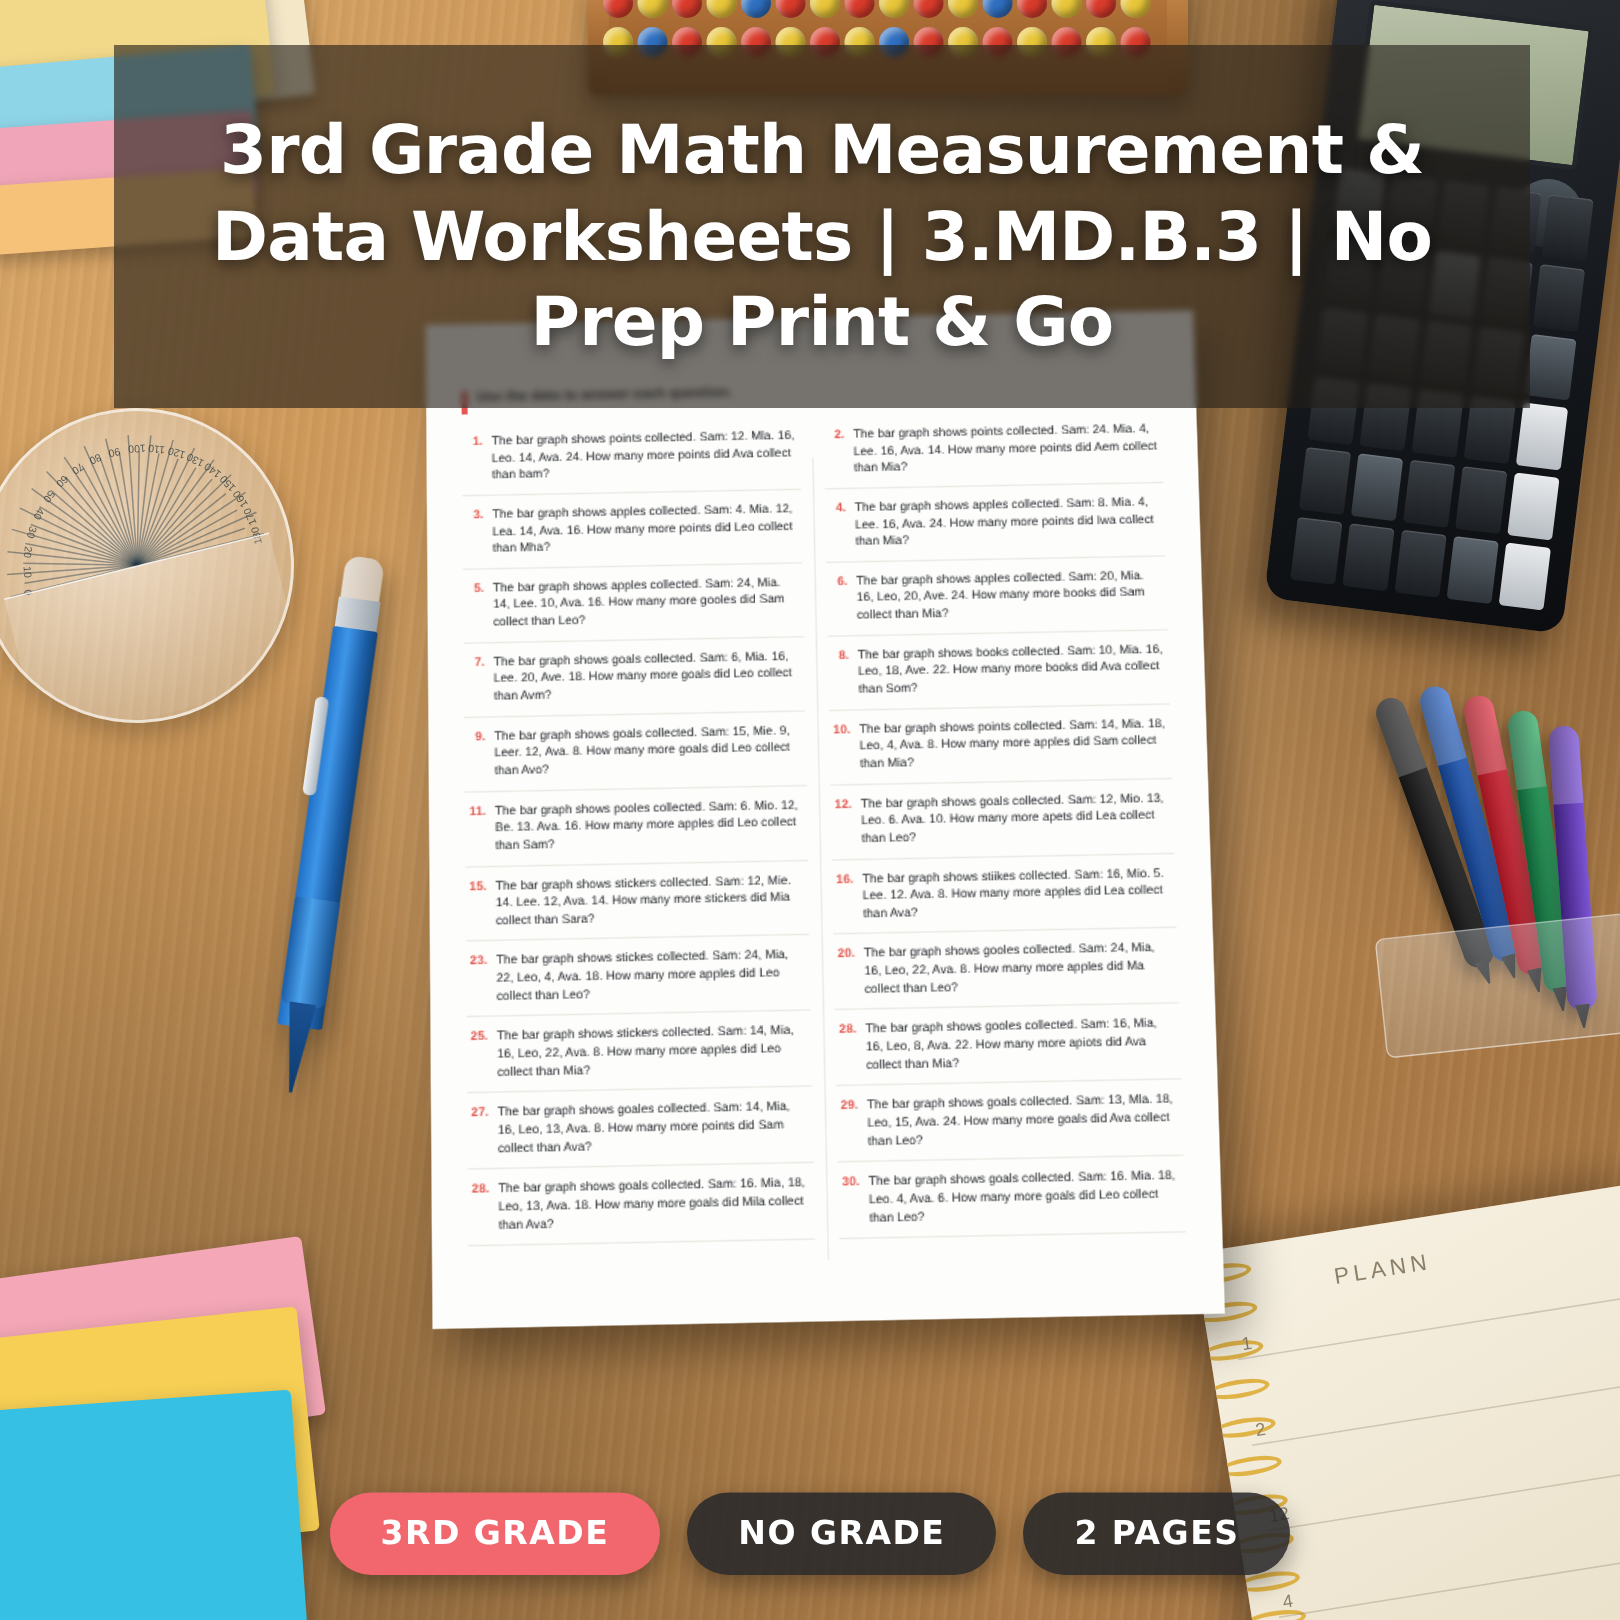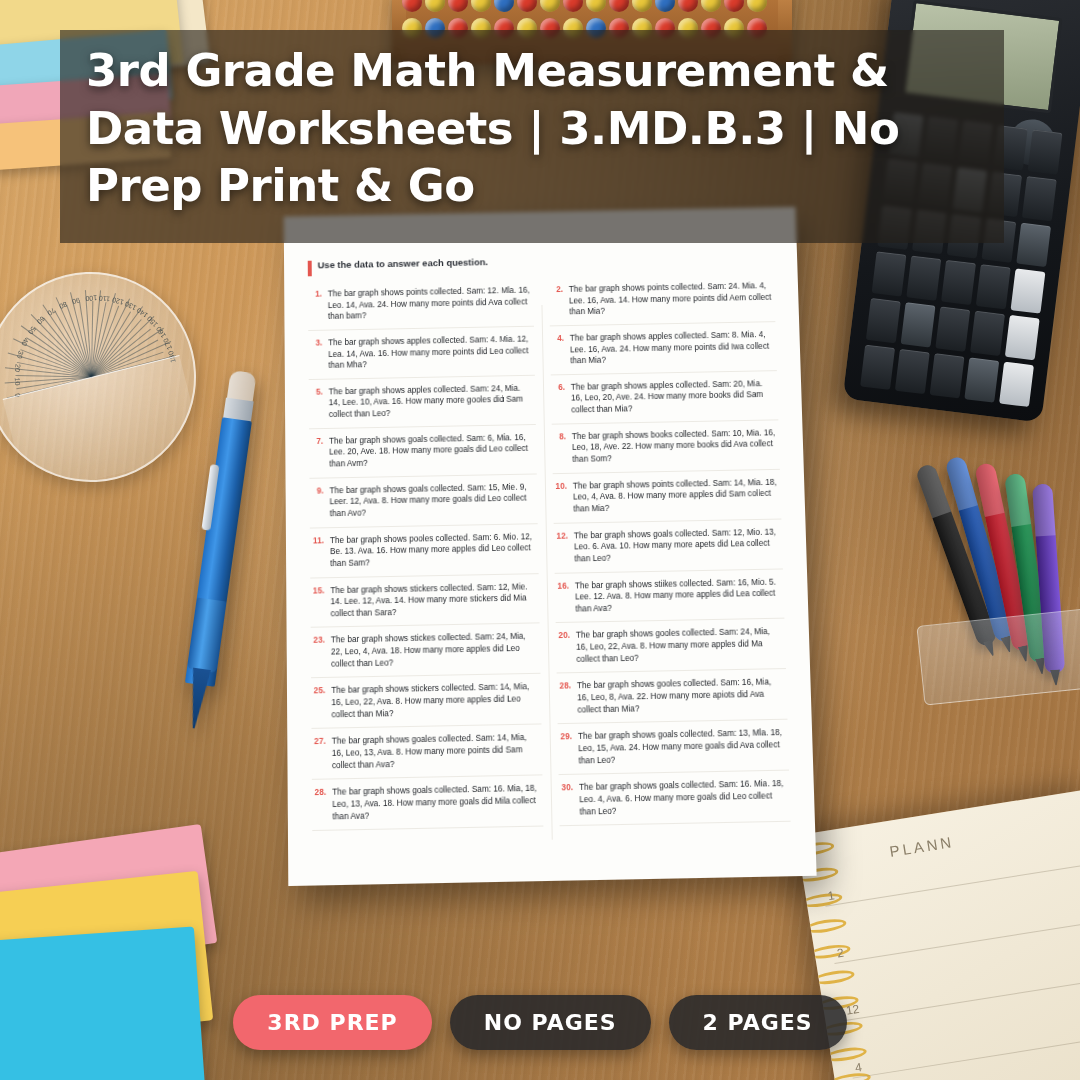--- a/index.html
+++ b/index.html
@@ -221,25 +221,25 @@
     border-bottom: 1px solid #eceae4;
   }
   .q .num { color: #e4564f; font-weight: bold; font-size: 8.2px; min-width: 14px; text-align: right; padding-top: 1px; }
   .q .txt { color: #23262b; font-size: 8.2px; line-height: 1.42; }
   .ws-divider {
     position: absolute; left: 50%; top: 96px; bottom: 40px; width: 1px; background: #eceae4;
   }
 
   
   .banner {
-    position: absolute; left: 60px; top: 30px; width: 944px;
-    padding: 12px 26px 28px;
+    position: absolute; left: 76px; top: 30px; width: 944px;
+    padding: 41px 26px 28px;
     background: rgba(36,30,24,0.62);
     backdrop-filter: blur(2px);
-    text-align: left;
+    text-align: center;
   }
   .banner h1 {
     font-family: "DejaVu Sans", sans-serif;
     color: #ffffff;
     font-size: 45px;
     font-weight: bold;
     line-height: 1.28;
     letter-spacing: -0.5px;
     text-shadow: 0 3px 10px rgba(0,0,0,0.55);
   }
@@ -576,18 +576,18 @@
           <div class="txt">The bar graph shows goals collected. Sam: 16. Mia. 18, Leo. 4, Ava. 6. How many more goals did Leo collect than Leo?</div>
         </div>
       </div>
   </div>
 
   <div class="banner">
     <h1>3rd Grade Math Measurement &amp; Data Worksheets | 3.MD.B.3 | No Prep Print &amp; Go</h1>
   </div>
 
   <div class="pills" id="pills">
-      <div class="pill grade">3RD PREP</div>
-      <div class="pill dark">NO PAGES</div>
+      <div class="pill grade">3RD GRADE</div>
+      <div class="pill dark">NO GRADE</div>
       <div class="pill dark">2 PAGES</div>
     </div>
 
 </div>
 
 </body></html>

